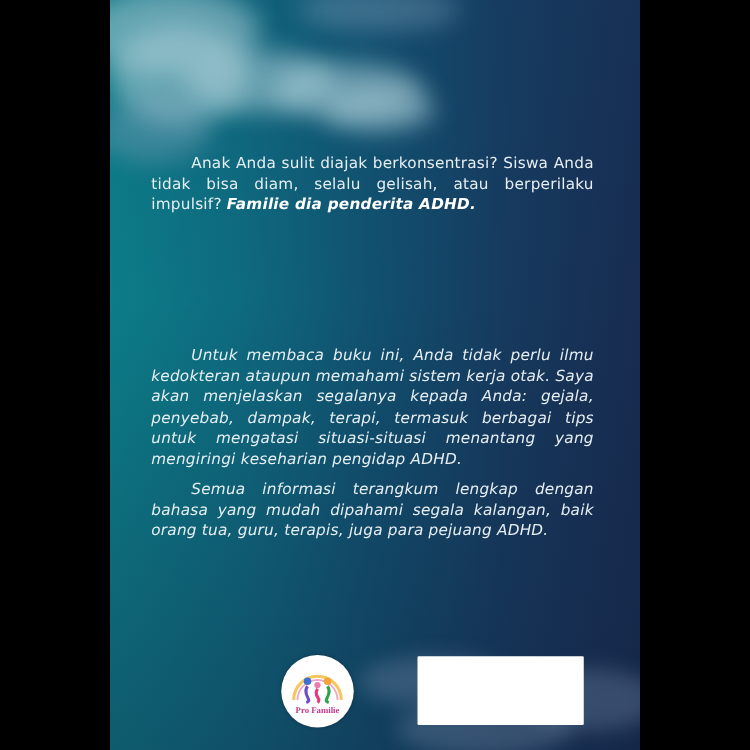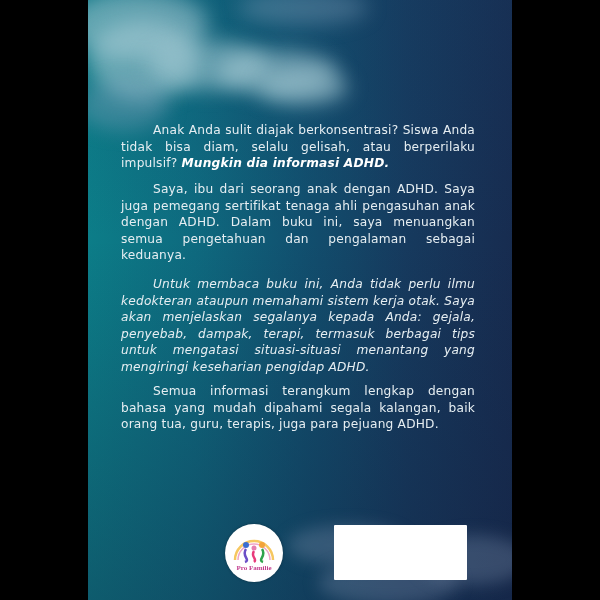--- a/index.html
+++ b/index.html
@@ -45,29 +45,26 @@
   <div class="cloud" style="left:130px;top:50px;width:120px;height:45px;"></div>
   <div class="cloud" style="left:170px;top:70px;width:90px;height:35px;"></div>
   <div class="cloud dim" style="left:150px;top:-10px;width:130px;height:35px;"></div>
   <div class="cloud dim" style="left:-10px;top:80px;width:90px;height:50px;"></div>
 
   <div class="cloud bottom" style="left:200px;top:525px;width:120px;height:40px;"></div>
   <div class="cloud bottom" style="left:230px;top:560px;width:140px;height:45px;"></div>
   <div class="cloud bottom" style="left:330px;top:535px;width:110px;height:50px;"></div>
 
   <div class="text" style="top:122px;">
-    <p><span>Anak Anda sulit diajak berkonsentrasi? Siswa Anda tidak bisa diam, selalu gelisah, atau berperilaku impulsif?</span> <em>Mungkin dia informasi ADHD.</em></p>
-  </div>
-  <div class="text" style="top:181px;">
-    <p>Saya, ibu dari seorang anak dengan ADHD. Saya juga pemegang sertifikat tenaga ahli pengasuhan anak dengan ADHD. Dalam buku ini, saya menuangkan semua pengetahuan dan pengalaman sebagai keduanya.</p>
+    <p><span>Anak Anda sulit diajak berkonsentrasi? Siswa Anda tidak bisa diam, selalu gelisah, atau berperilaku impulsif?</span> <em>Familie dia penderita ADHD.</em></p>
   </div>
   <div class="text" style="top:276px;font-style:italic;">
     <p>Untuk membaca buku ini, Anda tidak perlu ilmu kedokteran ataupun memahami sistem kerja otak. Saya akan menjelaskan segalanya kepada Anda: gejala, penyebab, dampak, terapi, termasuk berbagai tips untuk mengatasi situasi-situasi menantang yang mengiringi keseharian pengidap ADHD.</p>
   </div>
-  <div class="text" style="top:383px;">
+  <div class="text" style="top:383px;font-style:italic;">
     <p>Semua informasi terangkum lengkap dengan bahasa yang mudah dipahami segala kalangan, baik orang tua, guru, terapis, juga para pejuang ADHD.</p>
   </div>
 
   <div class="logo">
     <svg width="58" height="58" viewBox="0 0 58 58">
       <path d="M10 36 A19 19 0 0 1 48 36" fill="none" stroke="#f6c760" stroke-width="2.5"></path>
       <path d="M13 36 A16 16 0 0 1 45 36" fill="none" stroke="#f0a6c8" stroke-width="1.5"></path>
       <circle cx="21" cy="21" r="3" fill="#3b6fd1"></circle>
       <circle cx="29" cy="24" r="2.5" fill="#e67fb0"></circle>
       <circle cx="37" cy="21" r="3" fill="#f2a33a"></circle>

